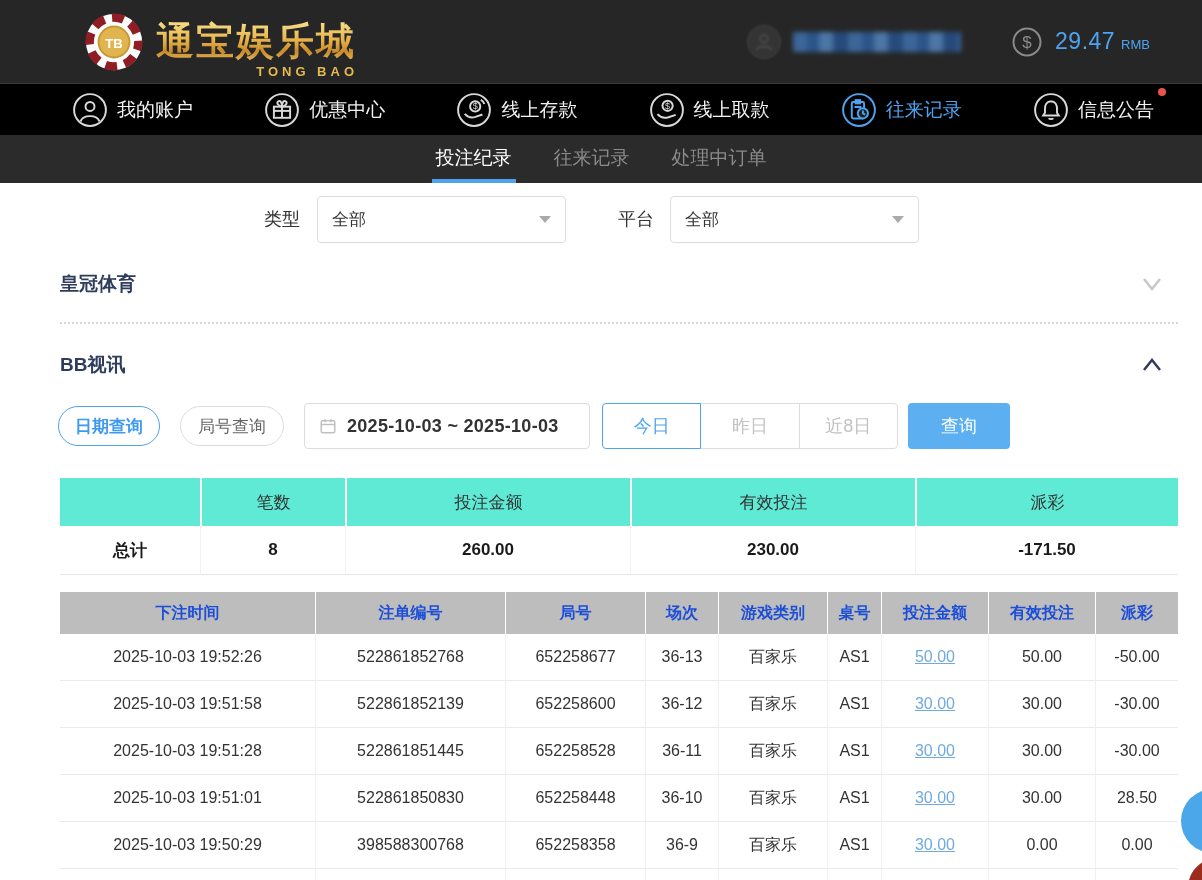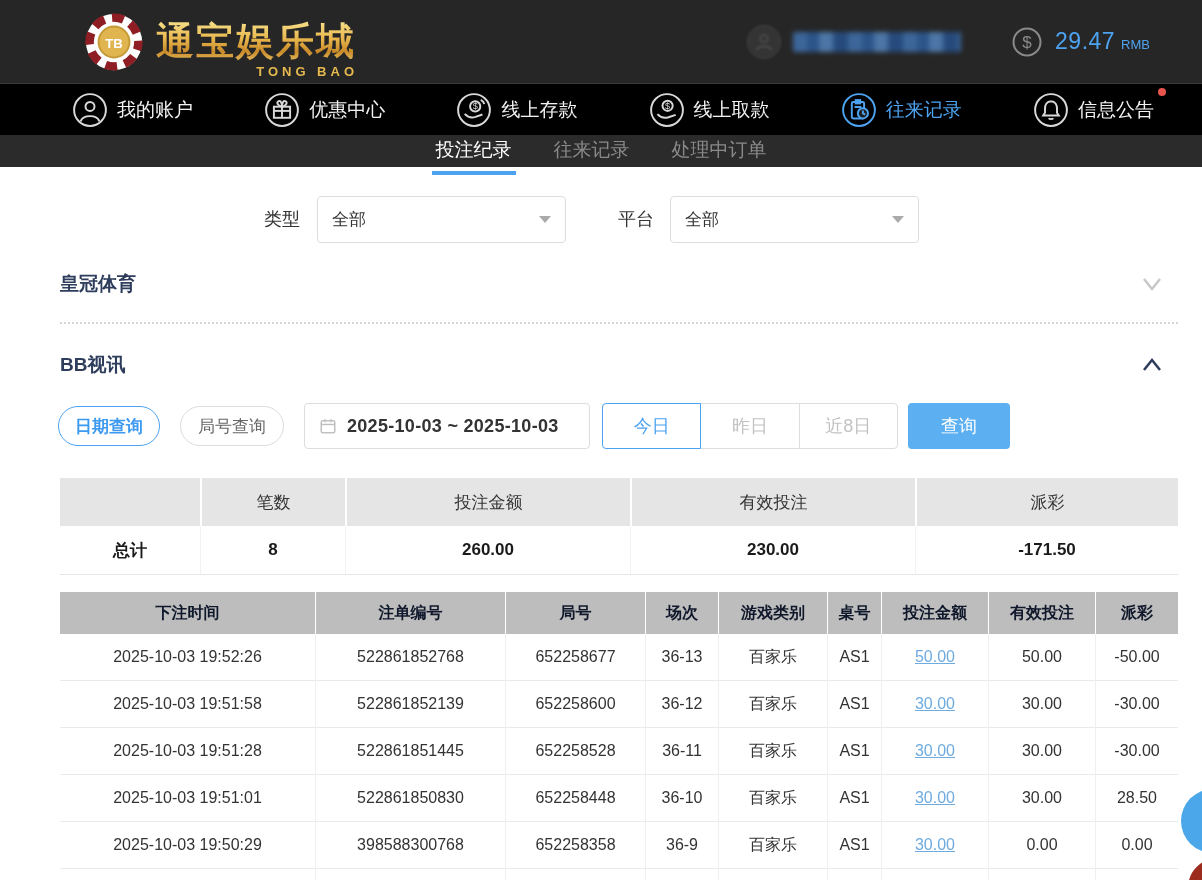--- a/index.html
+++ b/index.html
@@ -37,21 +37,21 @@
              justify-content:space-between; padding:0 48px 0 72px; }
   .nav-item { display:flex; align-items:center; gap:9px; color:#f2f2f2; font-size:19px; cursor:pointer;
               position:relative; }
   .nav-item .nicon { width:36px; height:36px; color:#d8d8d8; }
   .nav-item.active { color:#4da3f0; }
   .nav-item.active .nicon { color:#4da3f0; }
   .nav-dot { position:absolute; right:-12px; top:-4px; width:8px; height:8px; border-radius:50%;
              background:#e8544c; }
 
   
-  .subtabs { position:absolute; left:0; top:135px; width:1202px; height:32px; background:#2b2b2b;
+  .subtabs { position:absolute; left:0; top:135px; width:1202px; height:48px; background:#2b2b2b;
              display:flex; align-items:center; justify-content:center; gap:38px; }
   .stab { font-size:19px; color:#8a8a8a; height:48px; line-height:46px; cursor:pointer; position:relative;
           padding:0 2px; }
   .stab.active { color:#fff; }
   .stab.active::after { content:""; position:absolute; left:-2px; right:-2px; bottom:0; height:4px;
                         background:#4da3f0; }
 
   
   .filters { position:absolute; left:0; top:196px; width:1202px; height:48px; }
   .flt-label { position:absolute; font-size:18px; color:#333; top:11px; }
@@ -85,32 +85,32 @@
   .gbtn:first-child { margin-left:0; border-radius:4px 0 0 4px; }
   .gbtn:last-child { border-radius:0 4px 4px 0; }
   .gbtn.active { border:1px solid #4da3f0; color:#4da3f0; z-index:2; }
   .searchbtn { position:absolute; left:908px; top:0; width:102px; height:46px; background:#5cb0f2;
                border:none; border-radius:4px; color:#fff; font-size:18px; cursor:pointer; }
 
   
   .sumtbl { position:absolute; left:60px; top:478px; width:1118px; }
   .sumrow { display:flex; }
   .sumcell { height:48px; display:flex; align-items:center; justify-content:center; font-size:17px; }
-  .sumrow.hd .sumcell { background:#e5e5e5; color:#333; border-left:2px solid #fff; }
+  .sumrow.hd .sumcell { background:#5eead4; color:#333; border-left:2px solid #fff; }
   .sumrow.hd .sumcell:first-child { border-left:none; }
   .sumrow.bd .sumcell { background:#fff; color:#1a1a1a; font-weight:bold;
                         border-bottom:1px solid #e6e6e6; border-left:1px solid #f2f2f2; height:49px; }
   .sumrow.bd .sumcell:first-child { border-left:none; }
   .sumcell.neg { color:#f05a5a; }
 
   
   .maintbl { position:absolute; left:60px; top:592px; width:1118px; }
   .mrow { display:flex; }
   .mcell { display:flex; align-items:center; justify-content:center; font-size:16px; }
-  .mrow.hd .mcell { height:42px; background:#bdbdbd; color:#0f172a; font-weight:bold;
+  .mrow.hd .mcell { height:42px; background:#bdbdbd; color:#1d4ed8; font-weight:bold;
                     border-left:1px solid #fff; }
   .mrow.hd .mcell:first-child { border-left:none; }
   .mrow.bd .mcell { height:47px; background:#fff; color:#333; border-bottom:1px solid #eaeaea;
                     border-left:1px solid #f0f0f0; }
   .mrow.bd .mcell:first-child { border-left:none; }
   .mcell a { color:#6fabdf; text-decoration:underline; cursor:pointer; }
   .mcell.neg { color:#f05a5a; }
 
   
   .float-blue { position:absolute; left:1181px; top:789px; width:64px; height:64px; border-radius:50%;

